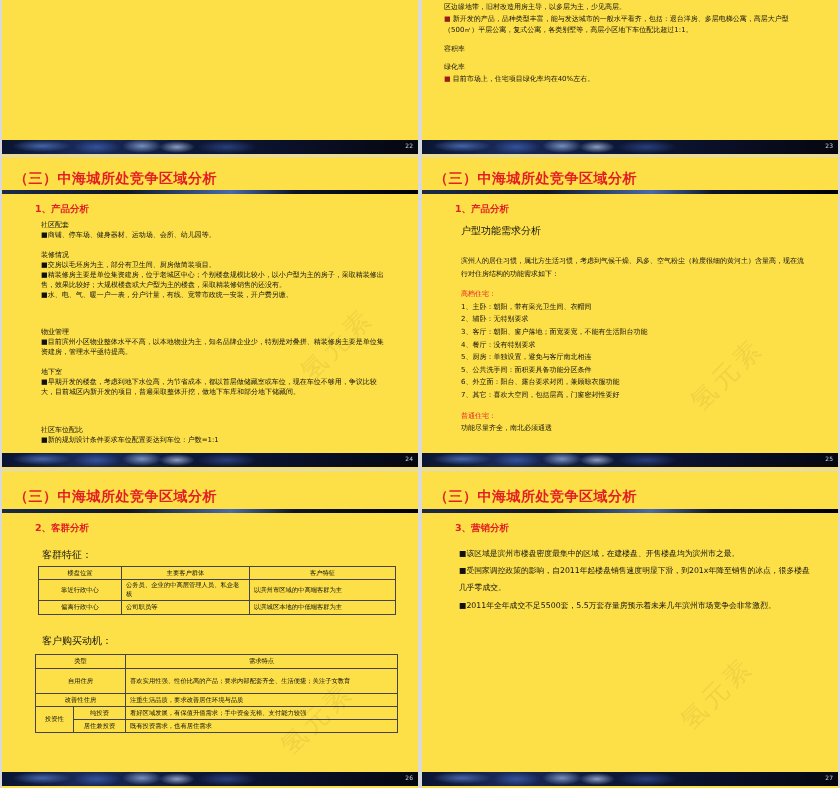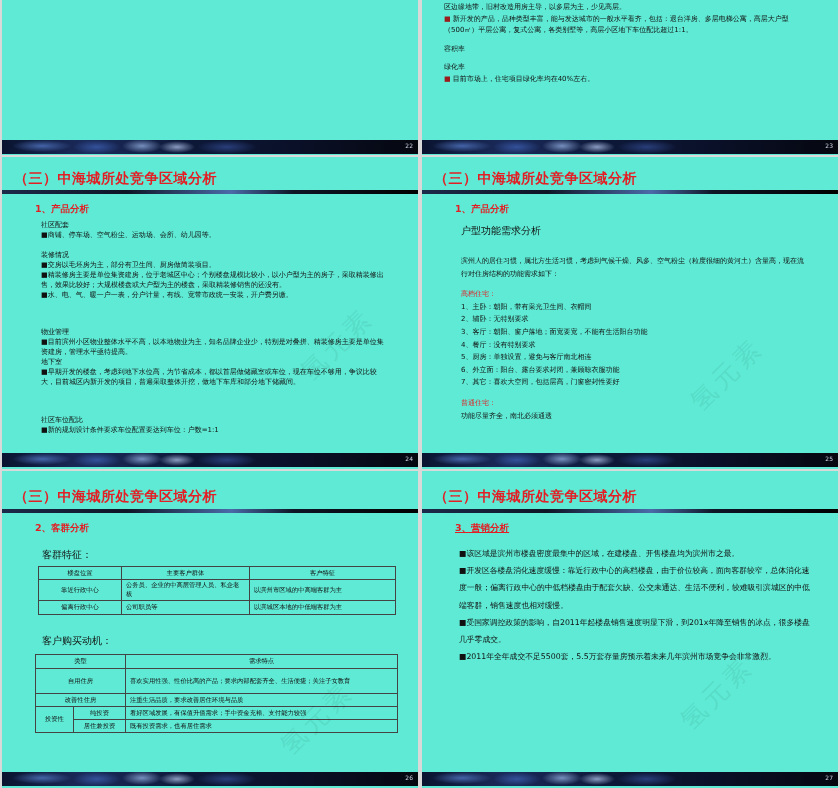--- a/index.html
+++ b/index.html
@@ -1,19 +1,19 @@
 <!DOCTYPE html>
 <html><head>
 <meta charset="utf-8">
 <style>
   * { box-sizing: border-box; margin: 0; padding: 0; }
   html, body { width: 840px; height: 788px; overflow: hidden; background: #d9d9d9; }
   body { font-family: "DejaVu Sans", "Liberation Sans", sans-serif; color: #111; position: relative; }
 
-  .slide { position: absolute; background: #5eead4; overflow: hidden; }
+  .slide { position: absolute; background: #fde047; overflow: hidden; }
   .s22 { left: 2px; top: 0; width: 416px; height: 155px; }
   .s23 { left: 422px; top: 0; width: 416px; height: 155px; }
   .s24 { left: 2px; top: 157px; width: 416px; height: 312px; }
   .s25 { left: 422px; top: 157px; width: 416px; height: 312px; }
   .s26 { left: 2px; top: 471px; width: 416px; height: 317px; }
   .s27 { left: 422px; top: 471px; width: 416px; height: 317px; }
 
   .footer {
     position: absolute; left: 0; right: 0; height: 14px;
     background:
@@ -94,28 +94,28 @@
     <span class="pnum">23</span>
   </div>
 </div>
 
 <div class="slide s24">
   <div class="title">（三）中海城所处竞争区域分析</div>
   <div class="title-rule"></div>
   <div class="sub" style="top:46px;">1、产品分析</div>
   <div class="body" style="top:63px;">
     <div class="head">社区配套</div>
-    <div class="bullet"><span>商铺、停车场、空气粉尘、运动场、会所、幼儿园等。</span></div>
+    <div class="bullet"><span>商铺、停车场、健身器材、运动场、会所、幼儿园等。</span></div>
     <div class="head" style="margin-top:10px">装修情况</div>
     <div class="bullet"><span>交房以毛坯房为主，部分有卫生间、厨房做简装项目。</span></div>
     <div class="bullet"><span>精装修房主要是单位集资建房，位于老城区中心；个别楼盘规模比较小，以小户型为主的房子，采取精装修出售，效果比较好；大规模楼盘或大户型为主的楼盘，采取精装修销售的还没有。</span></div>
     <div class="bullet"><span>水、电、气、暖一户一表，分户计量，有线、宽带市政统一安装，开户费另缴。</span></div>
     <div class="head" style="margin-top:27px">物业管理</div>
     <div class="bullet"><span>目前滨州小区物业整体水平不高，以本地物业为主，知名品牌企业少，特别是对叠拼、精装修房主要是单位集资建房，管理水平亟待提高。</span></div>
-    <div class="head" style="margin-top:0">地下室</div>
+    <div class="head" style="margin-top:10px">地下室</div>
     <div class="bullet"><span>早期开发的楼盘，考虑到地下水位高，为节省成本，都以首层做储藏室或车位，现在车位不够用，争议比较大，目前城区内新开发的项目，普遍采取整体开挖，做地下车库和部分地下储藏间。</span></div>
     <div class="head" style="margin-top:28px">社区车位配比</div>
     <div class="bullet"><span>新的规划设计条件要求车位配置要达到车位：户数=1:1</span></div>
   </div>
   <div class="watermark" style="left:290px;top:170px;">氢元素</div>
   <div class="footer">
     <span class="pnum">24</span>
   </div>
 </div>
 
@@ -125,20 +125,21 @@
   <div class="sub" style="top:46px;">1、产品分析</div>
   <div class="lead">户型功能需求分析</div>
   <div class="body">
     <div>滨州人的居住习惯，属北方生活习惯，考虑到气候干燥、风多、空气粉尘（粒度很细的黄河土）含量高，现在流行对住房结构的功能需求如下：</div>
     <div class="redtxt">高档住宅：</div>
     <div>1、主卧：朝阳，带有采光卫生间、衣帽间</div>
     <div>2、辅卧：无特别要求</div>
     <div>3、客厅：朝阳、窗户落地；面宽要宽，不能有生活阳台功能</div>
     <div>4、餐厅：没有特别要求</div>
     <div>5、厨房：单独设置，避免与客厅南北相连</div>
+    <div>5、公共洗手间：面积要具备功能分区条件</div>
     <div>6、外立面：阳台、露台要求封闭，兼顾晾衣服功能</div>
     <div>7、其它：喜欢大空间，包括层高，门窗密封性要好</div>
     <div class="redtxt">普通住宅：</div>
     <div>功能尽量齐全，南北必须通透</div>
   </div>
   <div class="watermark" style="left:260px;top:200px;">氢元素</div>
   <div class="footer">
     <span class="pnum">25</span>
   </div>
 </div>
@@ -195,24 +196,23 @@
     </table>
   <div class="watermark" style="left:270px;top:230px;">氢元素</div>
   <div class="footer">
     <span class="pnum">26</span>
   </div>
 </div>
 
 <div class="slide s27">
   <div class="title">（三）中海城所处竞争区域分析</div>
   <div class="title-rule"></div>
-  <div class="sub" style="top:51px;text-decoration:underline;">3、营销分析</div>
+  <div class="sub" style="top:51px;">3、营销分析</div>
   <div class="body">
     <div class="bullet"><span>该区域是滨州市楼盘密度最集中的区域，在建楼盘、开售楼盘均为滨州市之最。</span></div>
-    <div class="bullet"><span>开发区各楼盘消化速度缓慢：靠近行政中心的高档楼盘，由于价位较高，面向客群较窄，总体消化速度一般；偏离行政中心的中低档楼盘由于配套欠缺、公交未通达、生活不便利，较难吸引滨城区的中低端客群，销售速度也相对缓慢。</span></div>
     <div class="bullet"><span>受国家调控政策的影响，自2011年起楼盘销售速度明显下滑，到201x年降至销售的冰点，很多楼盘几乎零成交。</span></div>
     <div class="bullet"><span>2011年全年成交不足5500套，5.5万套存量房预示着未来几年滨州市场竞争会非常激烈。</span></div>
   </div>
   <div class="watermark" style="left:250px;top:205px;">氢元素</div>
   <div class="footer">
     <span class="pnum">27</span>
   </div>
 </div>
 
 </body></html>

